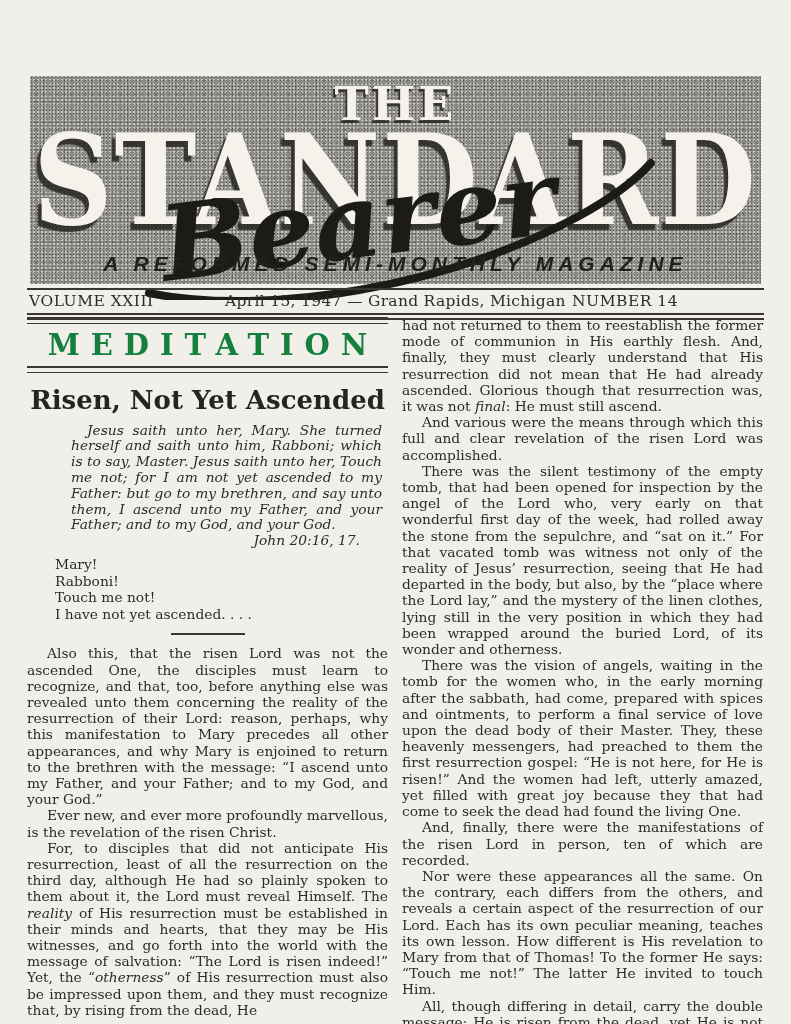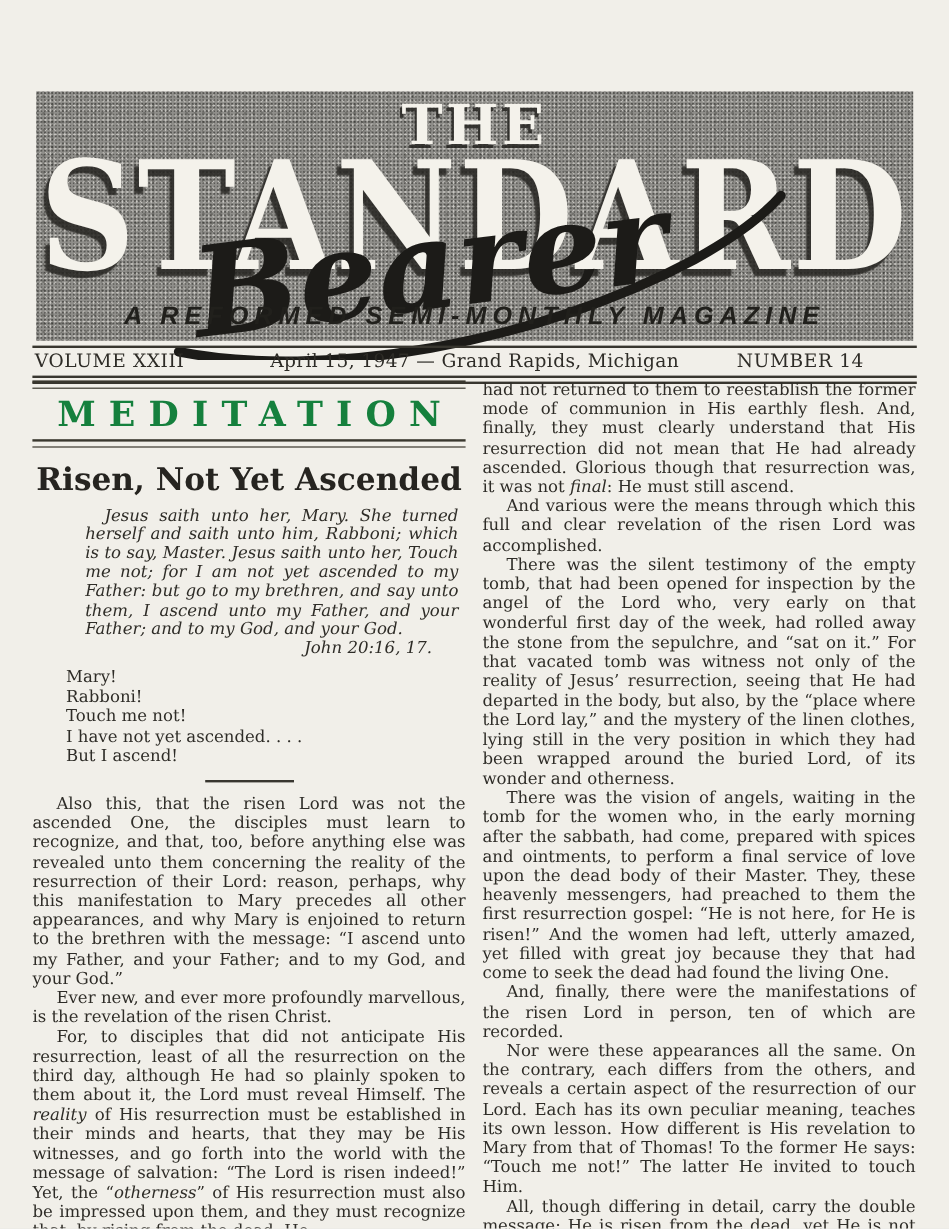--- a/index.html
+++ b/index.html
@@ -38,21 +38,21 @@
     position:absolute;bottom:8px;left:0;width:100%;text-align:center;
     font-family:"Liberation Sans",sans-serif;font-style:italic;font-weight:bold;
     font-size:21px;letter-spacing:5px;color:#21201c;
   }
   
   .issue-bar{position:absolute;left:27px;top:288px;width:737px;}
   .issue-rule-top{height:0;border-top:2px solid #38362f;}
   .issue-row{display:flex;align-items:baseline;padding:2px 2px 3px 2px;font-size:15.5px;}
   .issue-volume{width:190px;letter-spacing:.5px;}
   .issue-date{flex:1;text-align:center;letter-spacing:.3px;}
-  .issue-number{width:190px;text-align:center;letter-spacing:.5px;}
+  .issue-number{width:190px;text-align:left;letter-spacing:.5px;}
   .issue-rule-bottom{height:3px;border-top:2px solid #38362f;border-bottom:2px solid #38362f;}
   
   .columns{position:absolute;left:27px;top:317px;width:737px;display:flex;gap:14px;}
   .col{width:361px;font-size:13.8px;line-height:16.2px;text-align:justify;}
   
   .head-rule{height:4px;border-top:2.5px solid #3a382f;border-bottom:1.3px solid #3a382f;}
   .section-title{
     margin:7px 0 6px;text-align:center;font-size:29px;line-height:1;
     letter-spacing:11px;text-indent:11px;font-weight:bold;color:#15803d;
   }
@@ -108,21 +108,20 @@
       <blockquote class="epigraph">
         <p class="epigraph-text">Jesus saith unto her, Mary.  She turned herself and saith unto him, Rabboni; which is to say, Master.  Jesus saith unto her, Touch me not; for I am not yet ascended to my Father: but go to my brethren, and say unto them, I ascend unto my Father, and your Father; and to my God, and your God.</p>
         <div class="epigraph-ref">John 20:16, 17.</div>
       </blockquote>
 
       <div class="exclamations">
         <div>Mary!</div>
         <div>Rabboni!</div>
         <div>Touch me not!</div>
         <div>I have not yet ascended. . . .</div>
-        <div>But I ascend!</div>
       </div>
 
       <div class="divider"></div>
 
       <p class="body"><span>Also this, that the risen Lord was not the ascended One, the disciples must learn to recognize, and that, too, before anything else was revealed unto them concerning the reality of the resurrection of their Lord: reason, perhaps, why this manifestation to Mary precedes all other appearances, and why Mary is enjoined to return to the brethren with the message: “I ascend unto my Father, and your Father; and to my God, and your God.”</span></p>
       <p class="body"><span>Ever new, and ever more profoundly marvellous, is the revelation of the risen Christ.</span></p>
       <p class="body"><span>For, to disciples that did not anticipate His resurrection, least of all the resurrection on the third day, although He had so plainly spoken to them about it, the Lord must reveal Himself.  The </span><span class="it">reality</span><span> of His resurrection must be established in their minds and hearts, that they may be His witnesses, and go forth into the world with the message of salvation: “The Lord is risen indeed!”  Yet, the “</span><span class="it">otherness</span><span>” of His resurrection must also be impressed upon them, and they must recognize that, by rising from the dead, He</span></p>
     </section>
 
     <section class="col">

